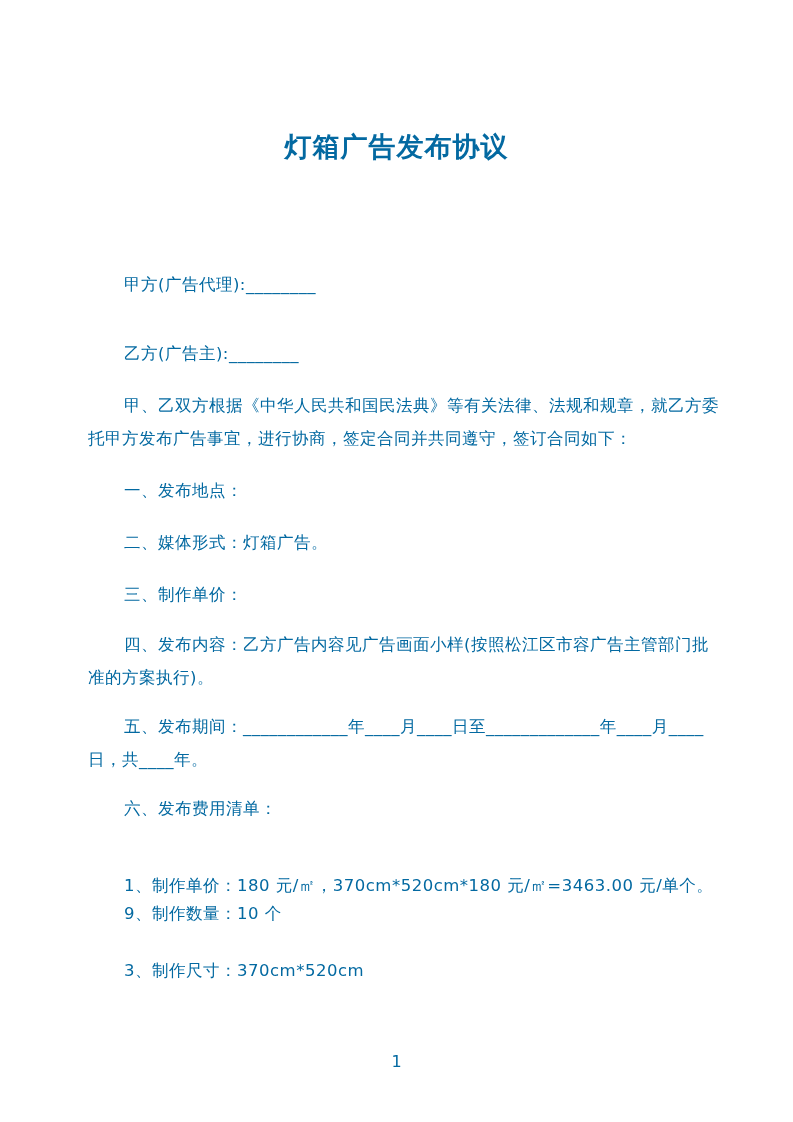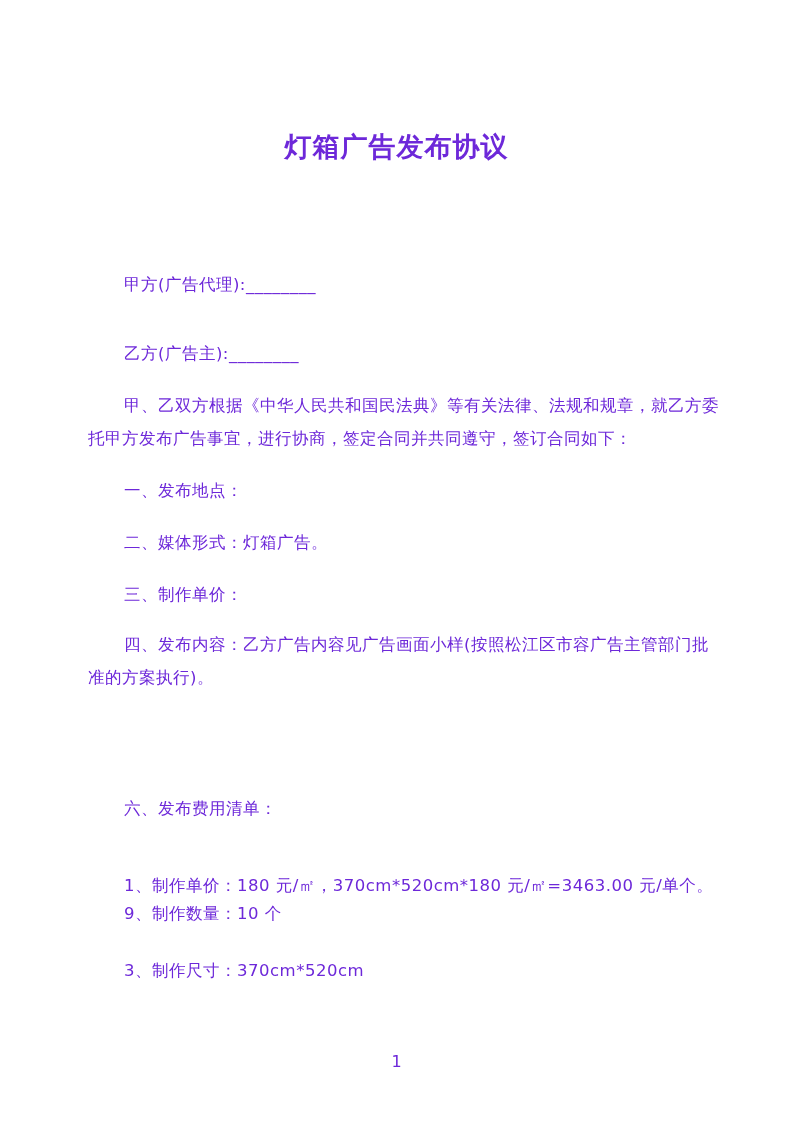--- a/index.html
+++ b/index.html
@@ -5,21 +5,21 @@
   html, body {
     margin: 0;
     padding: 0;
     background: #ffffff;
   }
   .page {
     position: relative;
     width: 793px;
     height: 1122px;
     background: #ffffff;
-    color: #6d28d9;
+    color: #0369a1;
     font-family: "DejaVu Sans", "Liberation Sans", sans-serif;
     overflow: hidden;
   }
   .title {
     position: absolute;
     top: 126px;
     left: 0;
     width: 100%;
     text-align: center;
     font-size: 27px;
@@ -81,20 +81,24 @@
 
   <div class="para" style="top:578px">
     <div class="line indent">三、制作单价：</div>
   </div>
 
   <div class="para" style="top:628px">
     <div class="line indent">四、发布内容：乙方广告内容见广告画面小样(按照松江区市容广告主管部门批</div>
     <div class="line">准的方案执行)。</div>
   </div>
 
+  <div class="para" style="top:710px">
+    <div class="line indent">五、发布期间：____________年____月____日至_____________年____月____</div>
+    <div class="line">日，共____年。</div>
+  </div>
 
   <div class="para" style="top:792px">
     <div class="line indent">六、发布费用清单：</div>
   </div>
 
   <div class="para" style="top:869px">
     <div class="line indent">1、制作单价：180 元/㎡，370cm*520cm*180 元/㎡=3463.00 元/单个。</div>
   </div>
 
   <div class="para" style="top:897px">

